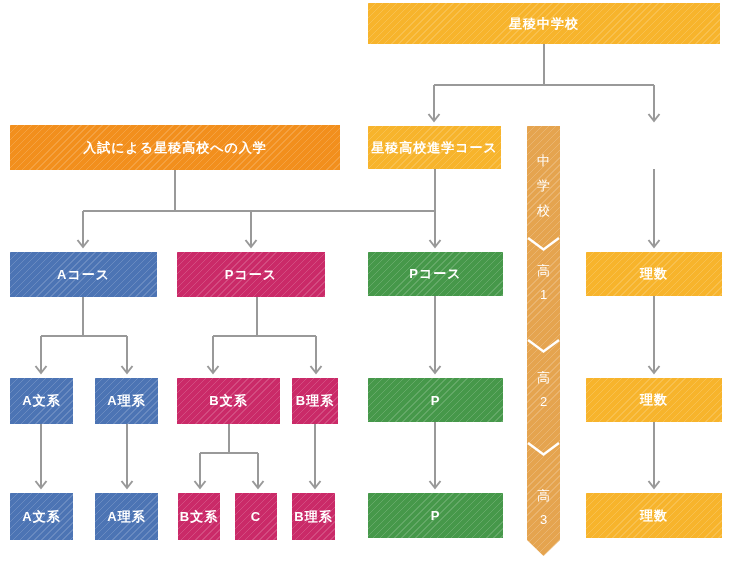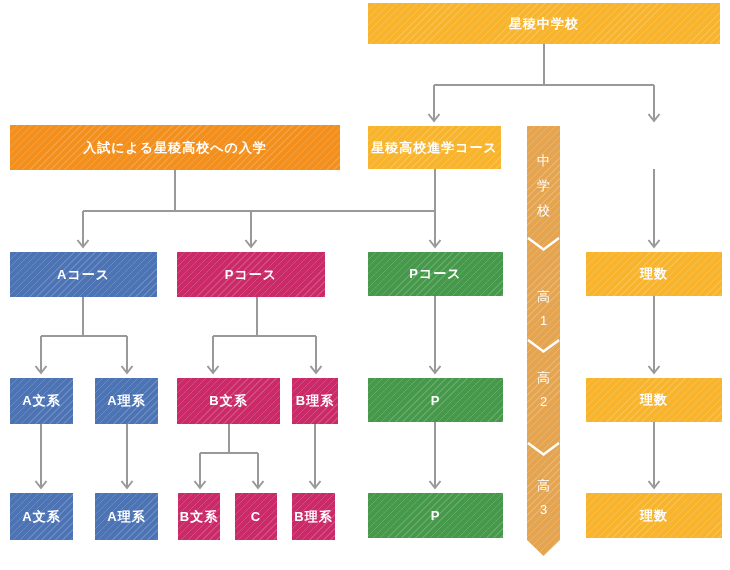--- a/index.html
+++ b/index.html
@@ -119,27 +119,27 @@
       <span>P</span>
     </div>
   <div class="node yellow" style="left:586px;top:493px;width:136px;height:45px">
       <span>理数</span>
     </div>
 
   <div class="ribbon">
     <div class="rib-seg three" style="top:22px;height:75px">
         <span>中学校</span>
       </div>
-    <div class="rib-seg" style="top:159px;height:48px">
+    <div class="rib-seg" style="top:133px;height:48px">
         <span>高1</span>
       </div>
     <div class="rib-seg" style="top:240px;height:48px">
         <span>高2</span>
       </div>
-    <div class="rib-seg" style="top:348px;height:48px">
+    <div class="rib-seg" style="top:358px;height:48px">
         <span>高3</span>
       </div>
     <svg class="chevron" style="top:110px" viewBox="0 0 33 16" xmlns="http://www.w3.org/2000/svg">
         <polyline points="1,2 16.5,13.5 32,2"></polyline>
       </svg>
     <svg class="chevron" style="top:212px" viewBox="0 0 33 16" xmlns="http://www.w3.org/2000/svg">
         <polyline points="1,2 16.5,13.5 32,2"></polyline>
       </svg>
     <svg class="chevron" style="top:315px" viewBox="0 0 33 16" xmlns="http://www.w3.org/2000/svg">
         <polyline points="1,2 16.5,13.5 32,2"></polyline>

